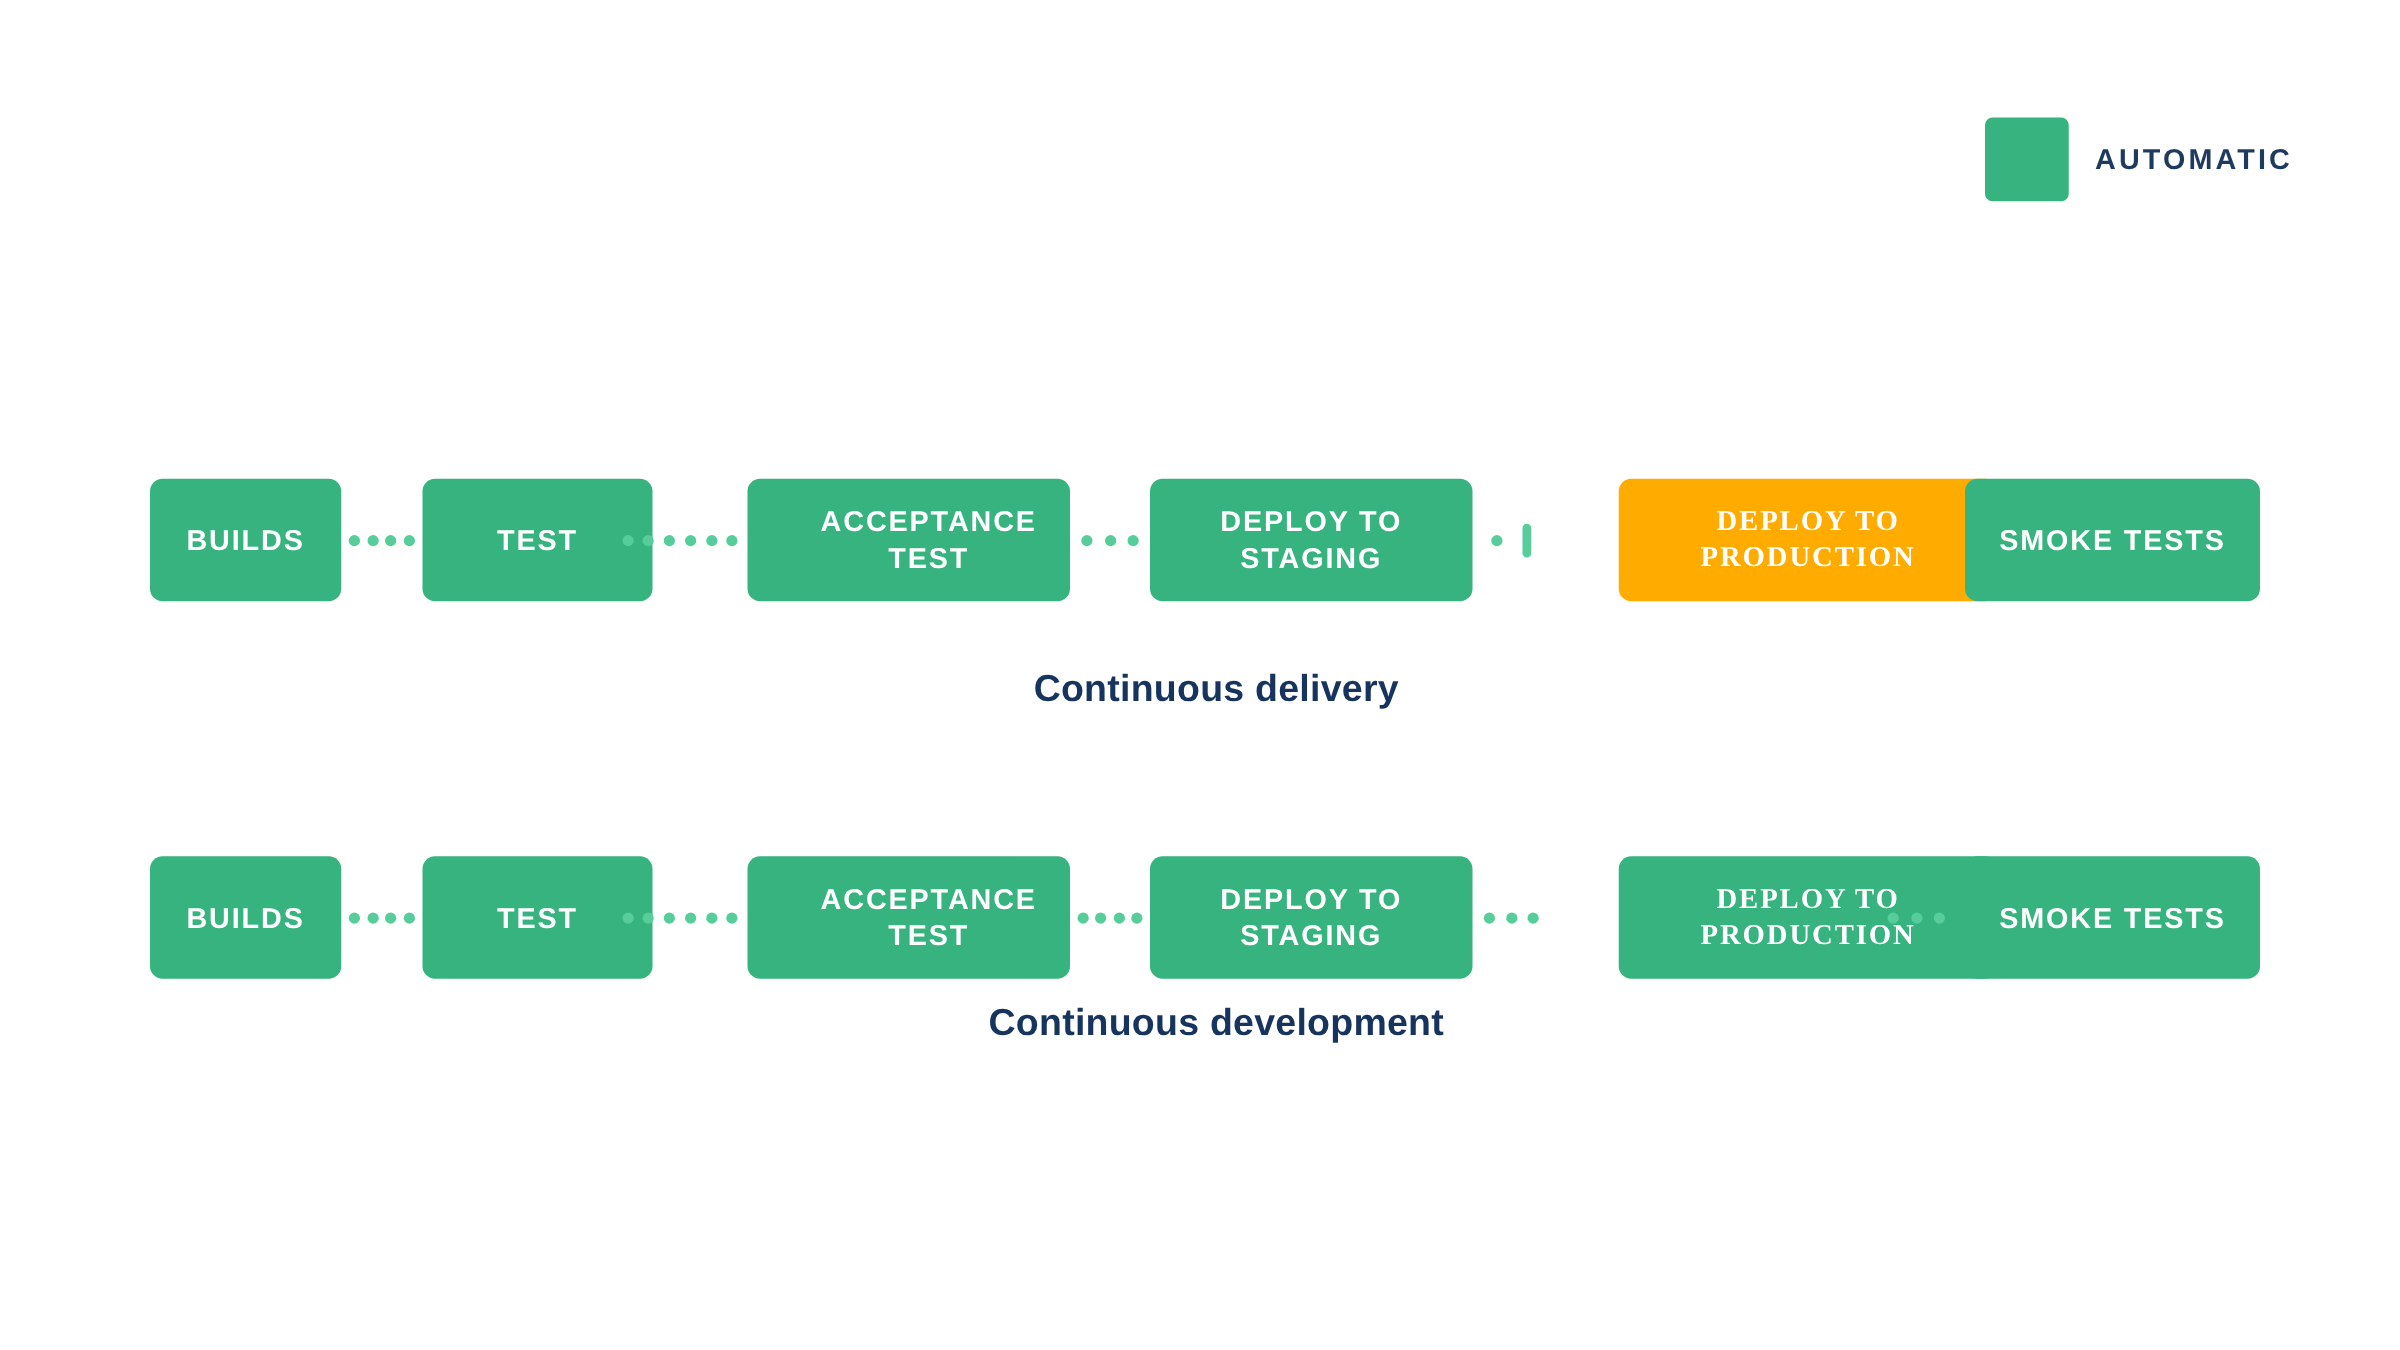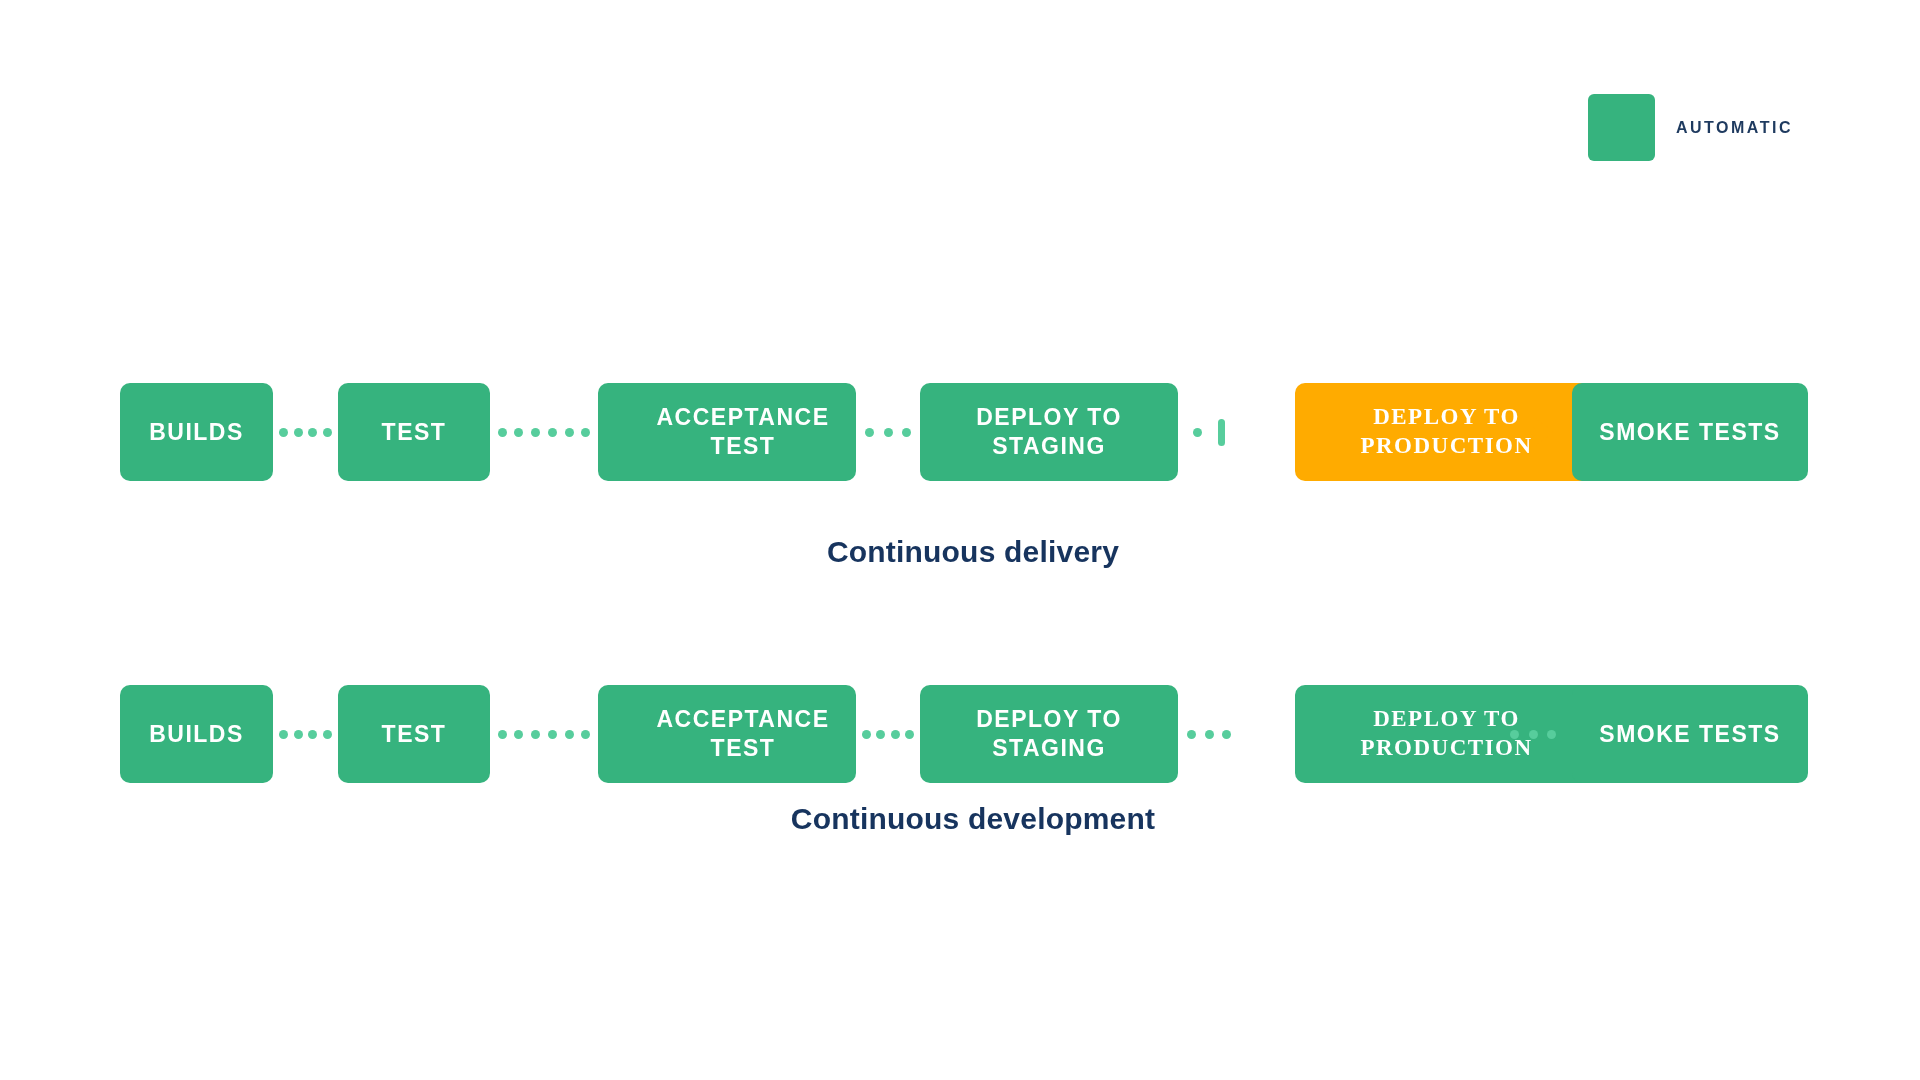--- a/index.html
+++ b/index.html
@@ -8,40 +8,40 @@
 
   .canvas { position: relative; width: 1920px; height: 1080px; background: #ffffff; }
 
   
   .legend { position: absolute; left: 1588px; top: 94px; }
   .legend-item { display: flex; align-items: center; margin-bottom: 13px; }
   .swatch { width: 67px; height: 67px; border-radius: 6px; flex: 0 0 auto; }
   .swatch.automatic { background: #36B37E; }
   .swatch.manual { background: #FFAB00; }
   .legend-label {
-    margin-left: 21px; color: #1E3A5F; font-size: 16px; font-weight: bold;
+    margin-left: 21px; color: #1E3A5F; font-size: 23px; font-weight: bold;
     letter-spacing: 2.5px; white-space: nowrap;
   }
 
   
   .step {
     position: absolute; height: 98px; border-radius: 10px;
     display: flex; align-items: center; justify-content: center;
     text-align: center; color: #ffffff; font-size: 23px; font-weight: bold;
     letter-spacing: 1.5px; line-height: 1.25; padding: 0 12px;
   }
   .step.automatic { background: #36B37E; }
   .step.manual { background: #FFAB00; }
 
   .row1 .step, .row1 .connector { top: 383px; }
   .row2 .step, .row2 .connector { top: 685px; }
 
   
   .col1 { left: 120px;  width: 153px; }
-  .col2 { left: 338px;  width: 152px; }
+  .col2 { left: 338px;  width: 184px; }
   .col3 { left: 598px;  width: 258px; padding-left: 44px; }
   .col4 { left: 920px;  width: 258px; }
   .col5 { left: 1295px; width: 303px; font-family: Liberation Serif, serif; }
   .col6 { left: 1572px; width: 236px; }
 
   
   .connector {
     position: absolute; height: 98px;
     display: flex; align-items: center; justify-content: space-evenly;
   }

